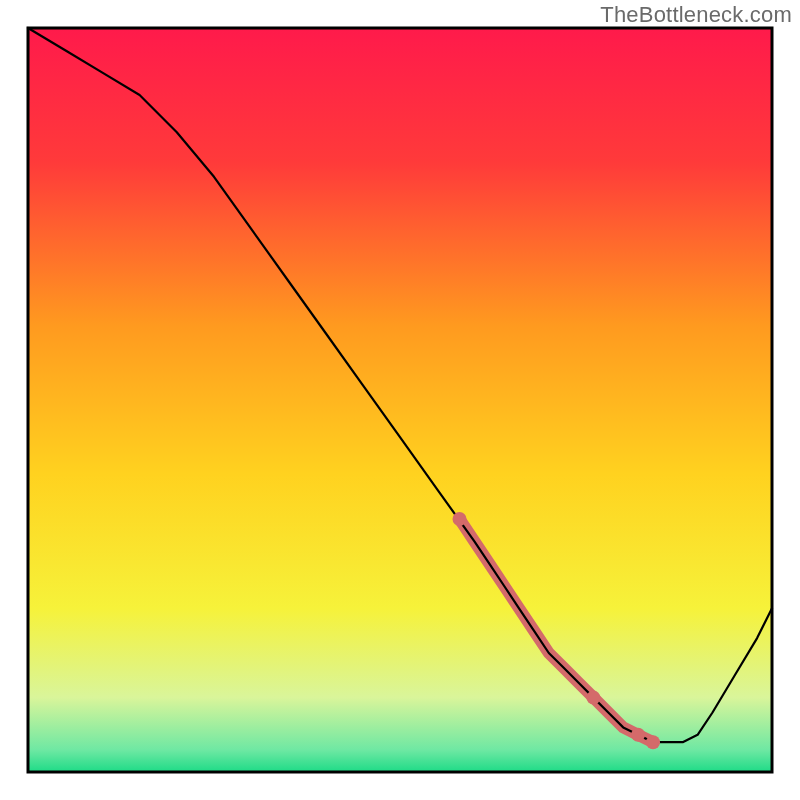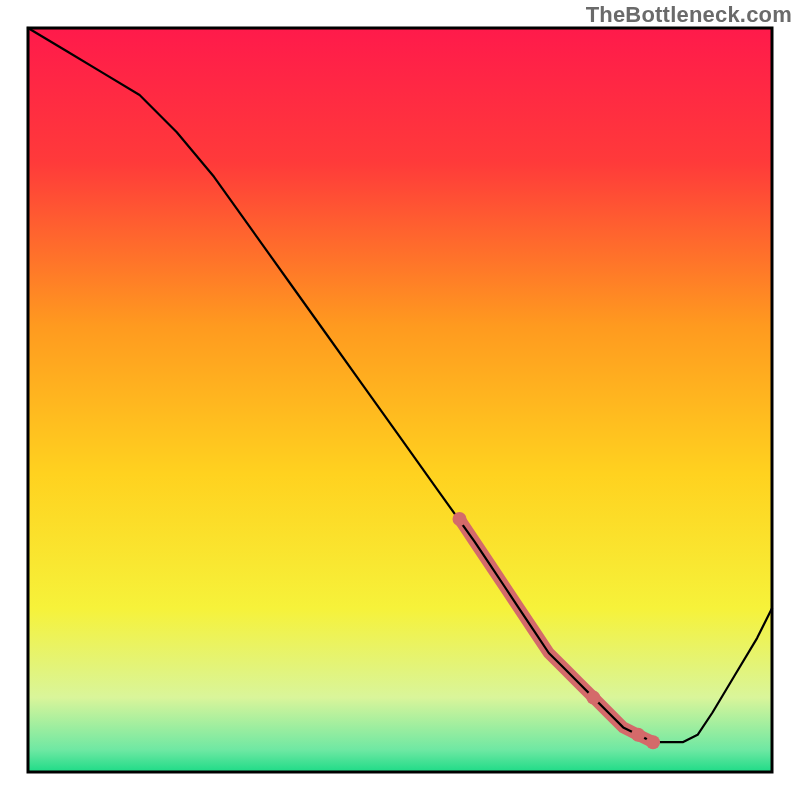--- a/index.html
+++ b/index.html
@@ -14,21 +14,21 @@
   .chart-wrap {
     position: relative;
     width: 800px;
     height: 800px;
   }
   .watermark {
     position: absolute;
     top: 2px;
     right: 8px;
     font-size: 22px;
-    font-weight: 700;
+    font-weight: 400;
     color: #6a6a6a;
     letter-spacing: 0.2px;
     z-index: 30;
     user-select: none;
   }
   svg {
     position: absolute;
     left: 0;
     top: 0;
     z-index: 10;

